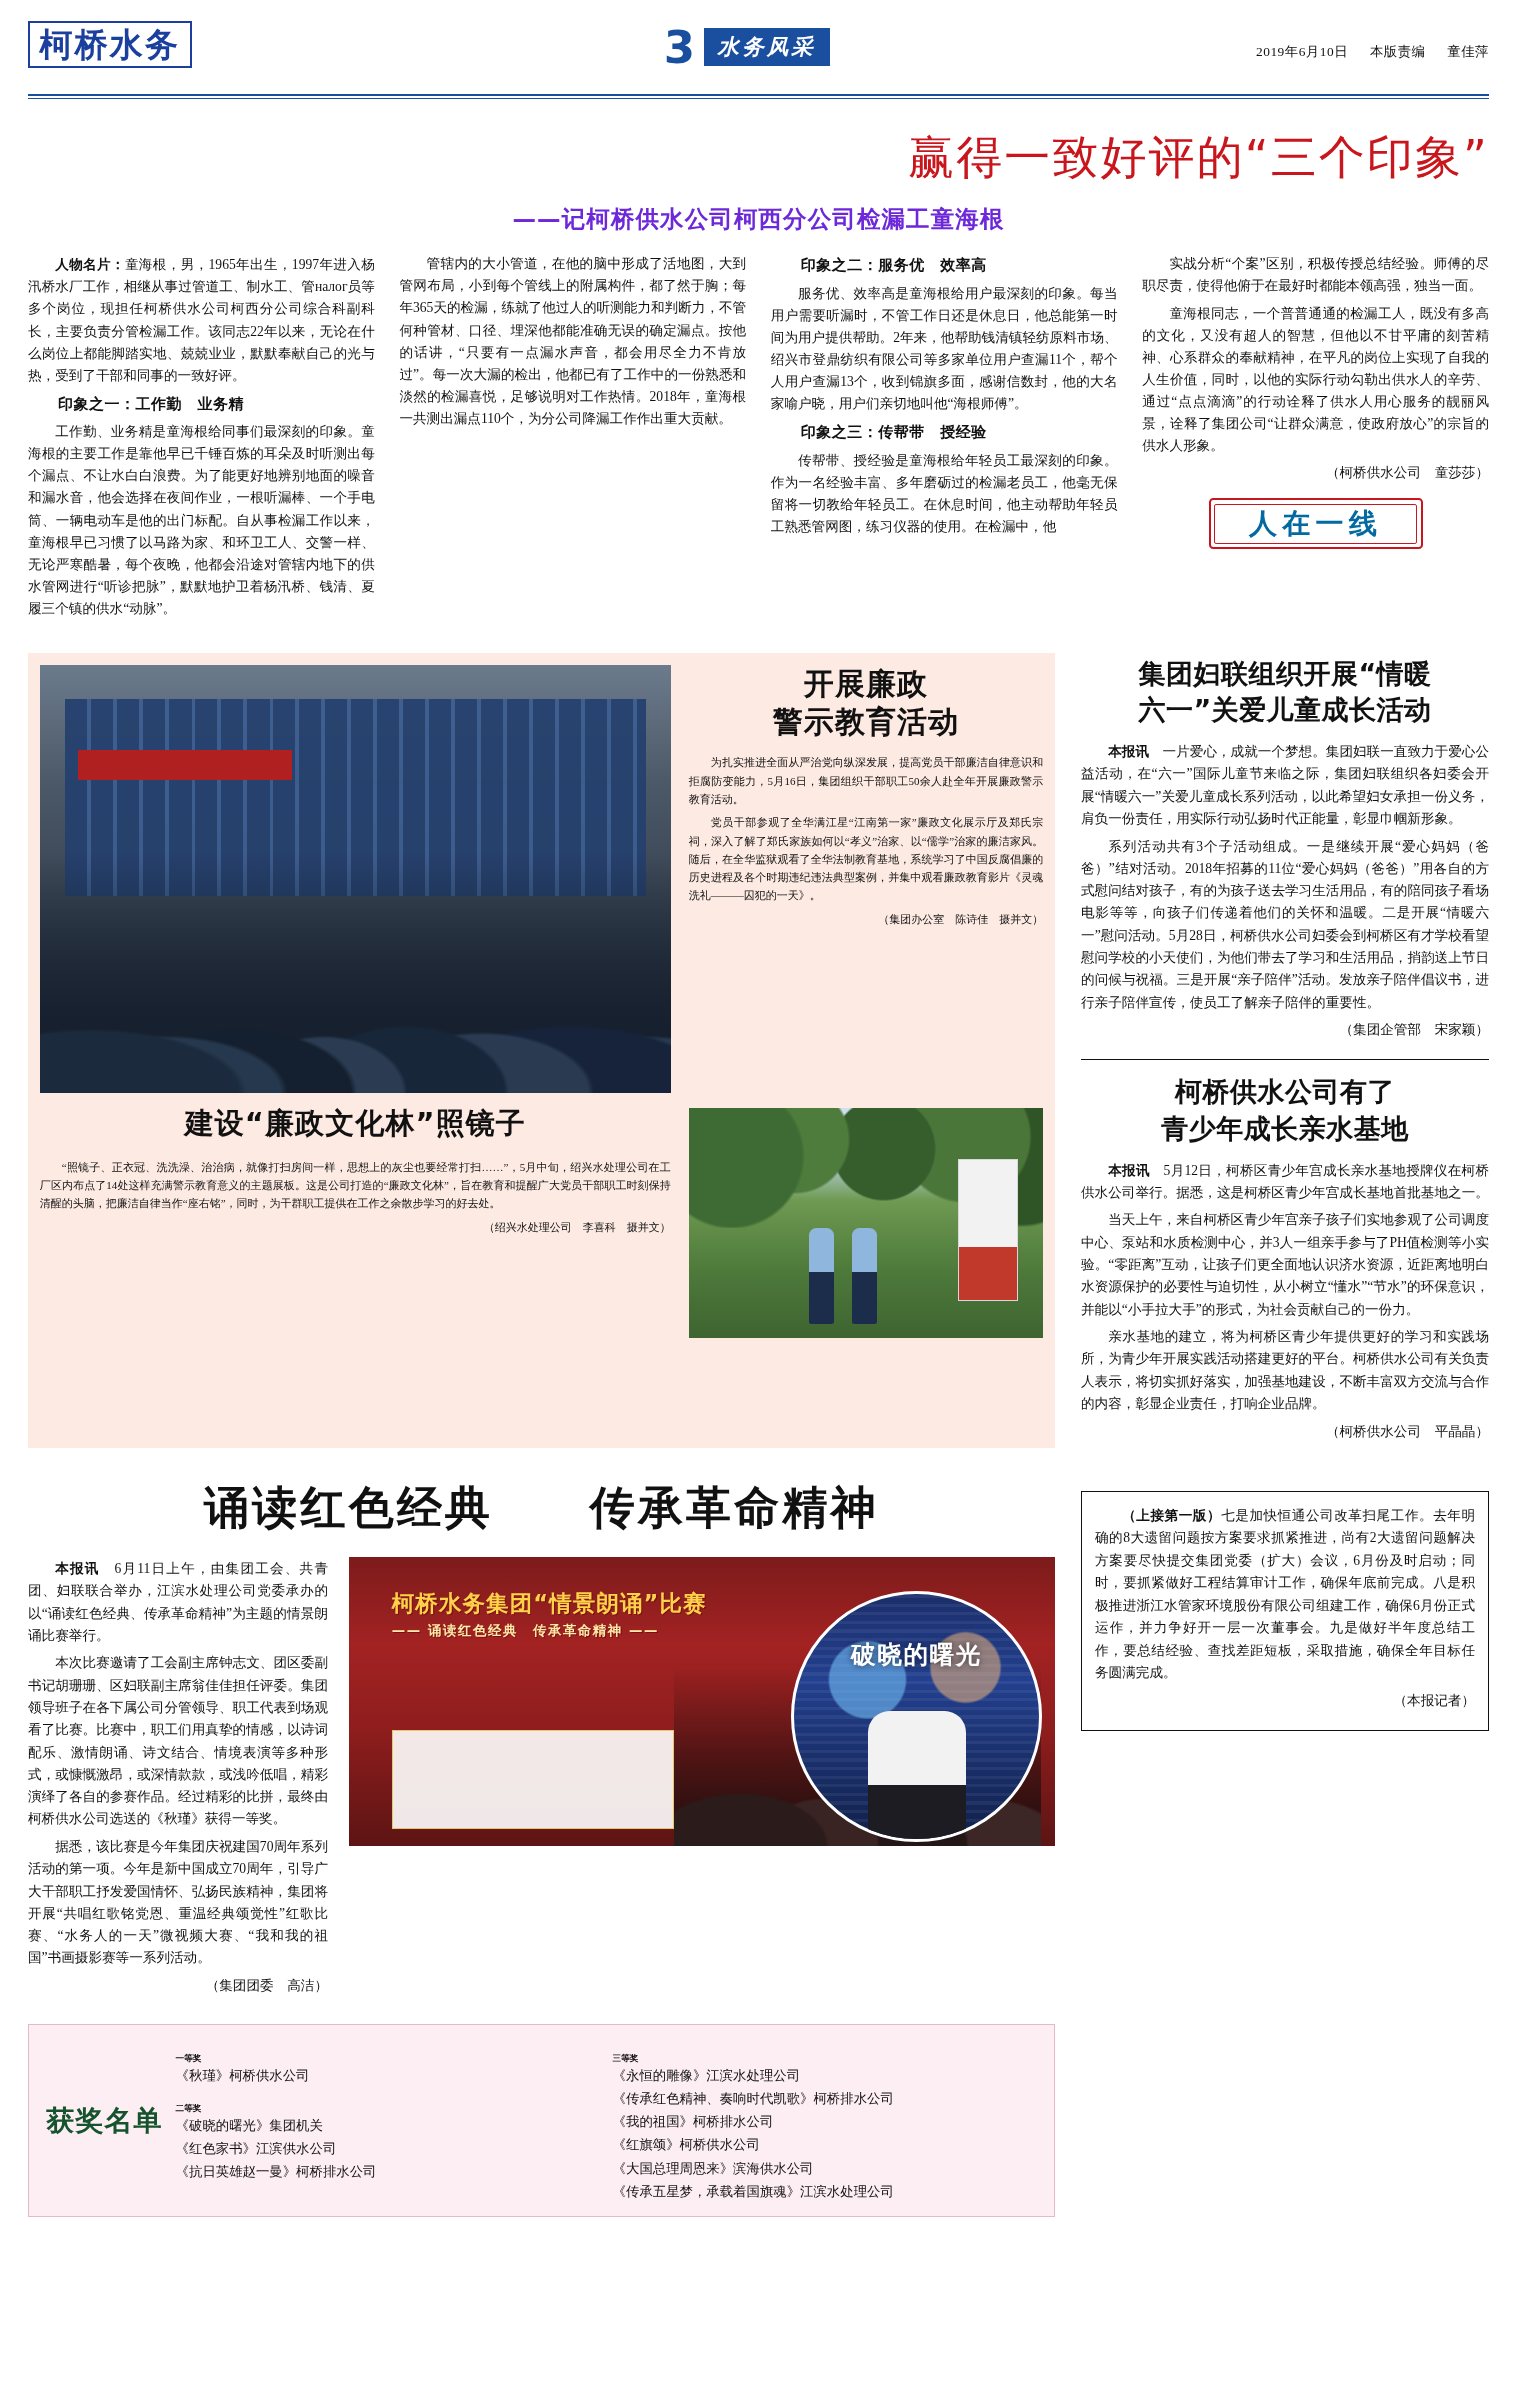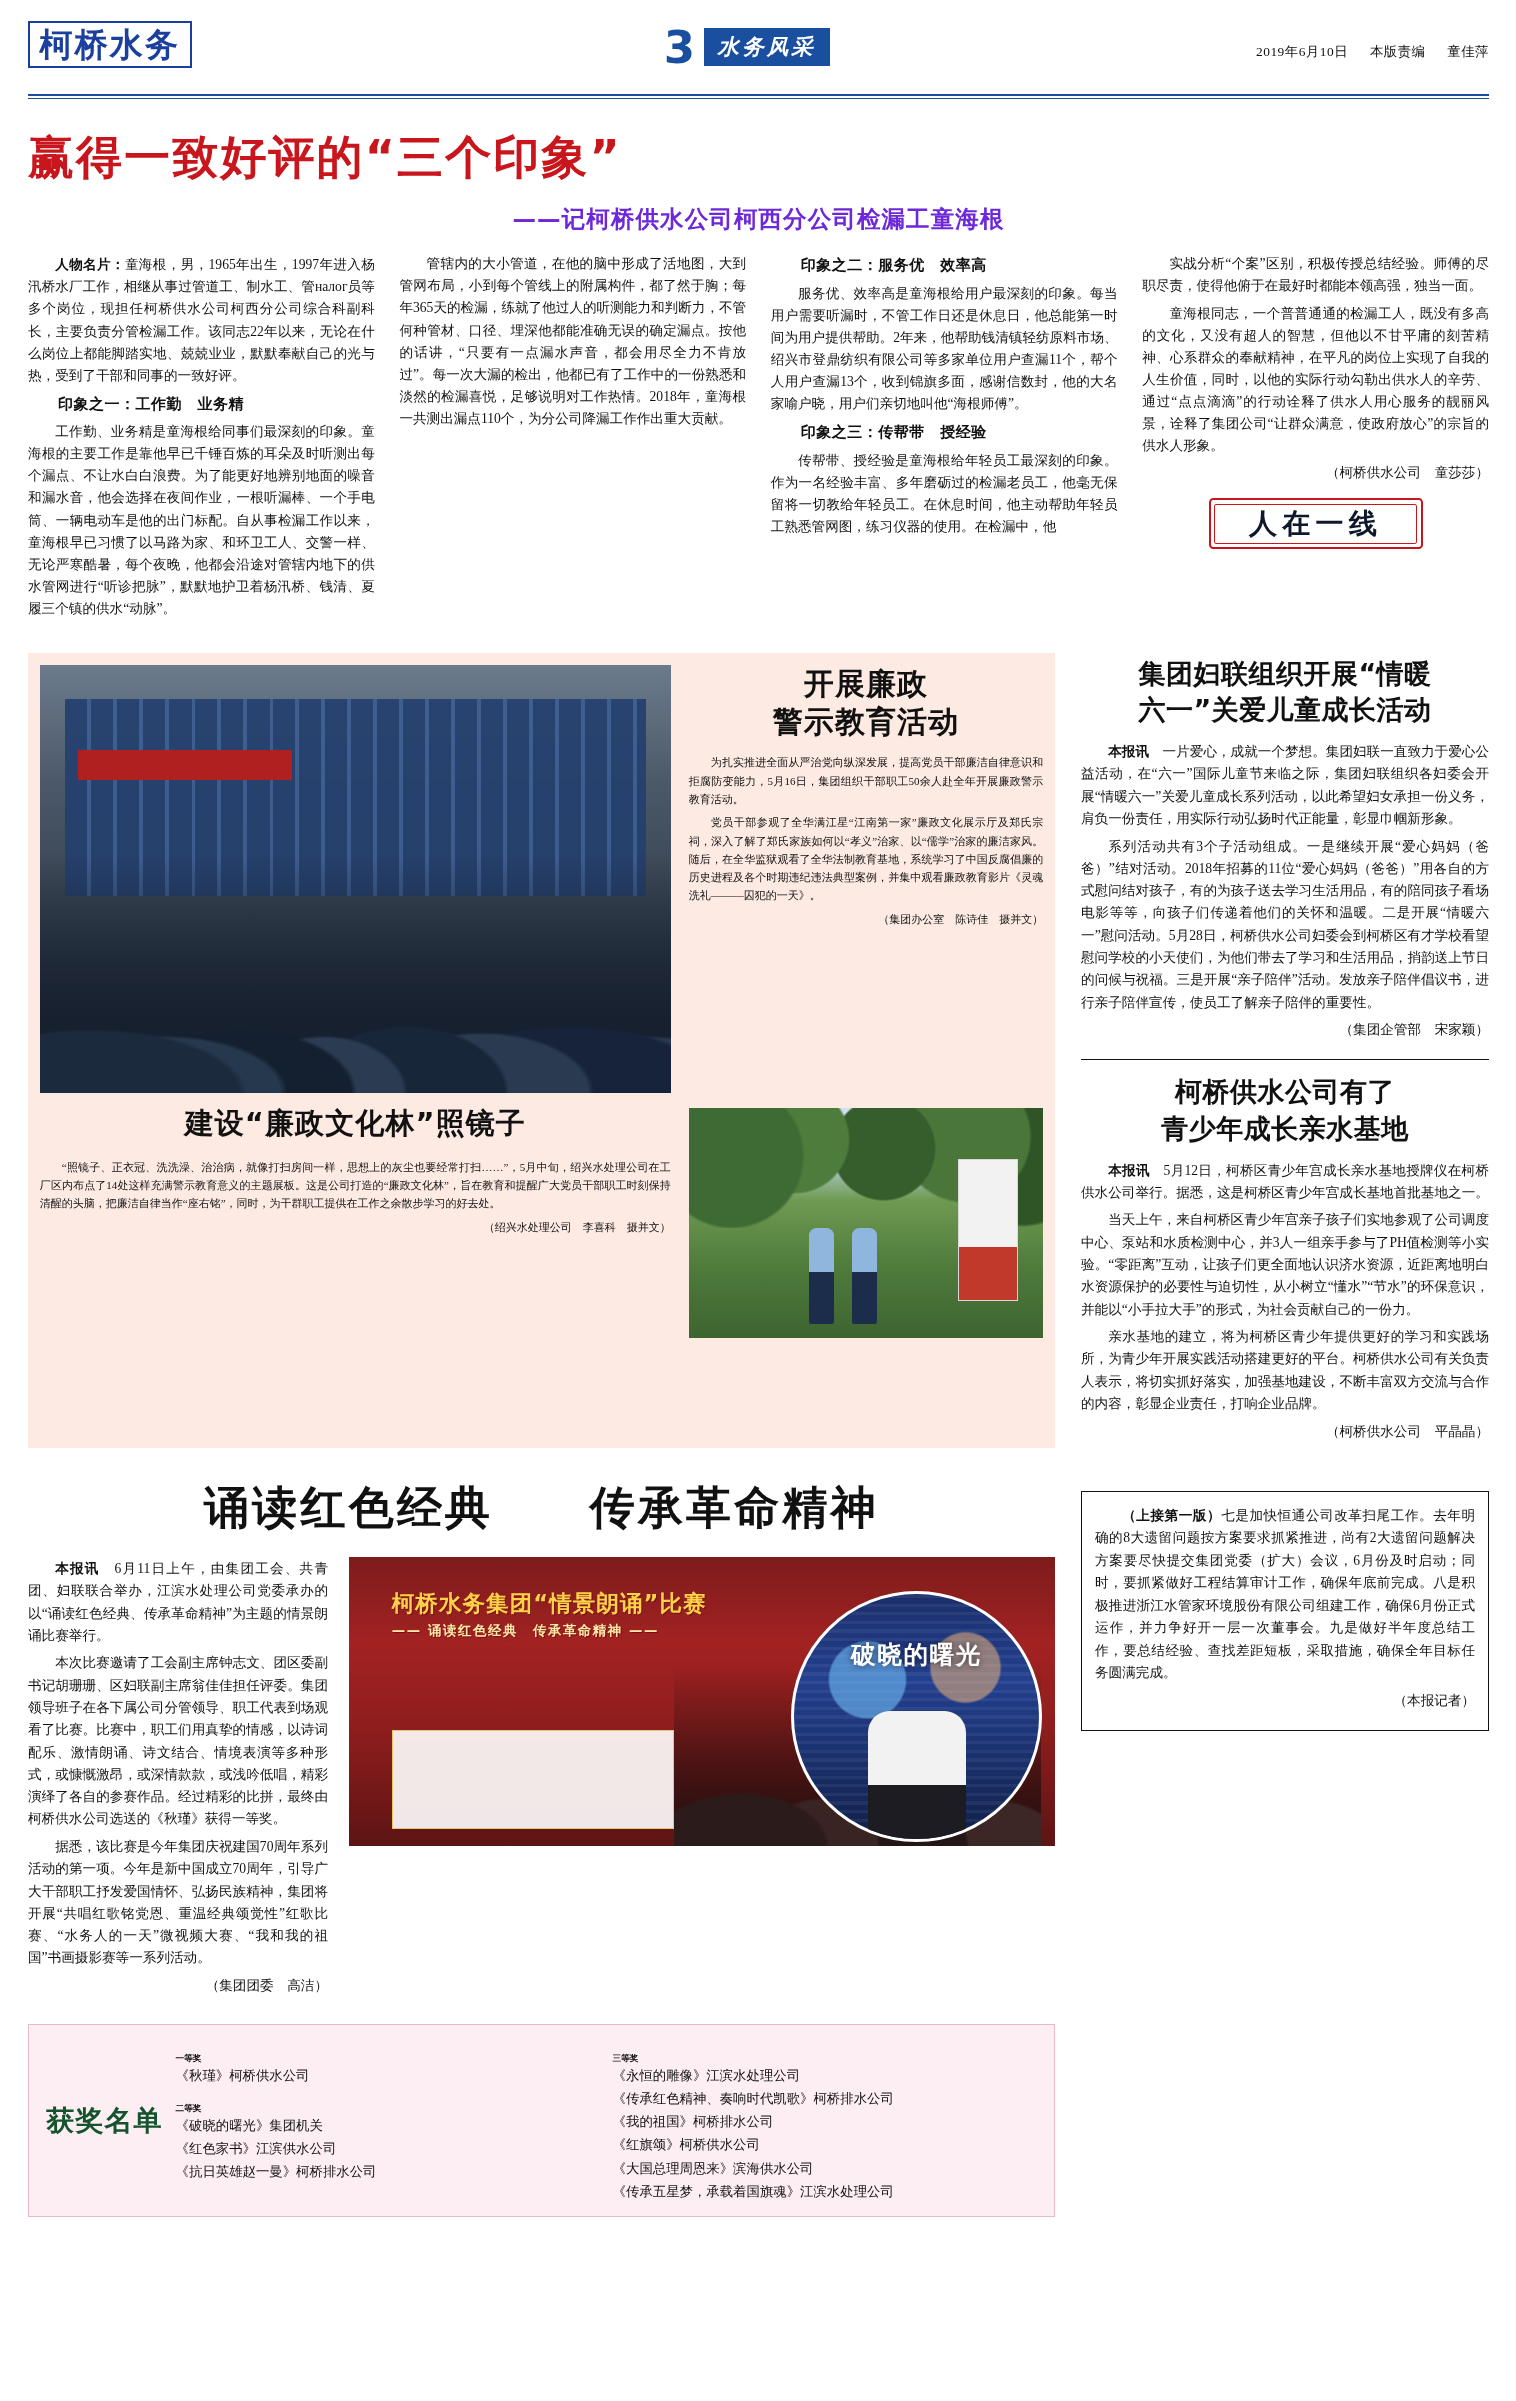--- a/index.html
+++ b/index.html
@@ -65,24 +65,24 @@
     margin-top: 21.4px;
     white-space: nowrap;
     letter-spacing: 0.5px;
   }
   .mast-right span { margin-left: 18px; margin-top: 24px; }
   .rule-thick { height: 2.7px; background: #1a4fa0; }
   .rule-thin { height: 1.1px; background: #1a4fa0; margin-top: 2.1px; }
 
   
   .headline {
-    text-align: left;
+    text-align: right;
     color: #c9161d;
     font-family: "DejaVu Sans", sans-serif;
-    font-weight: bold;
+    font-weight: normal;
     font-size: 46px;
     letter-spacing: 2.1px;
     margin: 28px 0 14px 0;
   }
   .subheadline {
     text-align: center;
     font-family: "DejaVu Sans", sans-serif;
     font-weight: bold;
     font-size: 23.5px;
     color: #6d28d9;
@@ -124,21 +124,21 @@
     display: flex;
     align-items: center;
     justify-content: center;
   }
   .stamp:before {
     content:"";
     position:absolute; left:3.7px; top:3.7px; right:3.7px; bottom:3.7px;
     border: 1.1px solid #c9161d; border-radius: 2.1px;
   }
   .stamp span {
-    color: #0f172a;
+    color: #0369a1;
     font-family: "DejaVu Sans", sans-serif;
     font-weight: bold;
     font-size: 28px;
     letter-spacing: 5.3px;
     position: relative;
     z-index: 2;
   }
 
   
   .mid {

